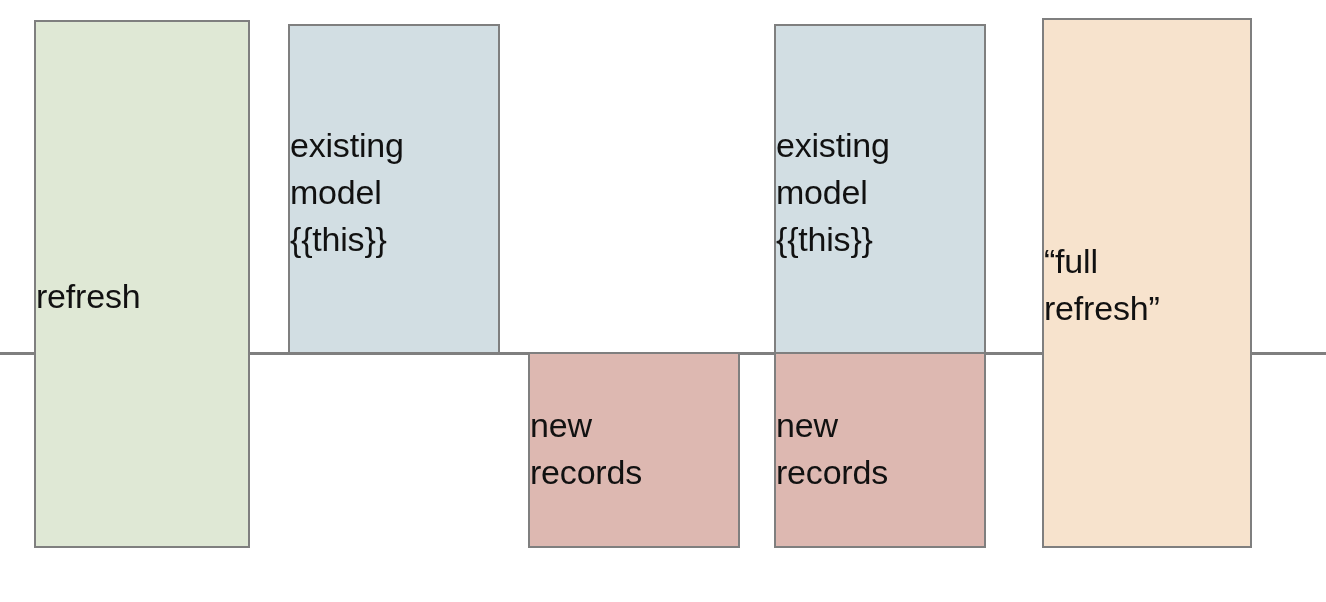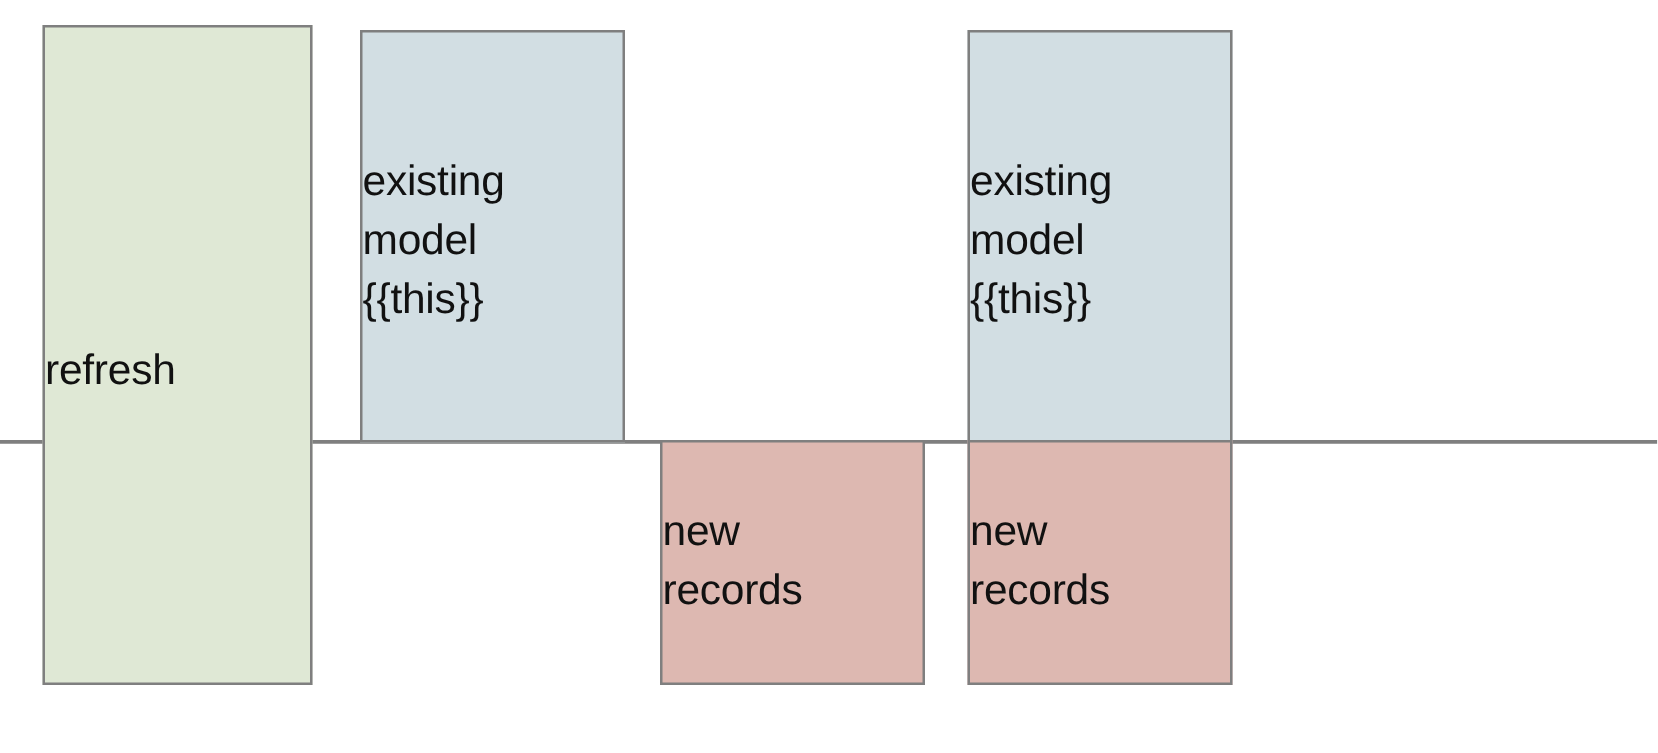--- a/index.html
+++ b/index.html
@@ -85,14 +85,18 @@
     <div class="node-label">existing
 model
 {{this}}</div>
   </div>
 
   <div class="node" id="node-new-2" style="background:#ddb8b1;">
     <div class="node-label">new
 records</div>
   </div>
 
+  <div class="node" id="node-full-refresh" style="background:#f7e3cd;">
+    <div class="node-label">“full
+refresh”</div>
+  </div>
 
 </div>
 
 </body></html>

